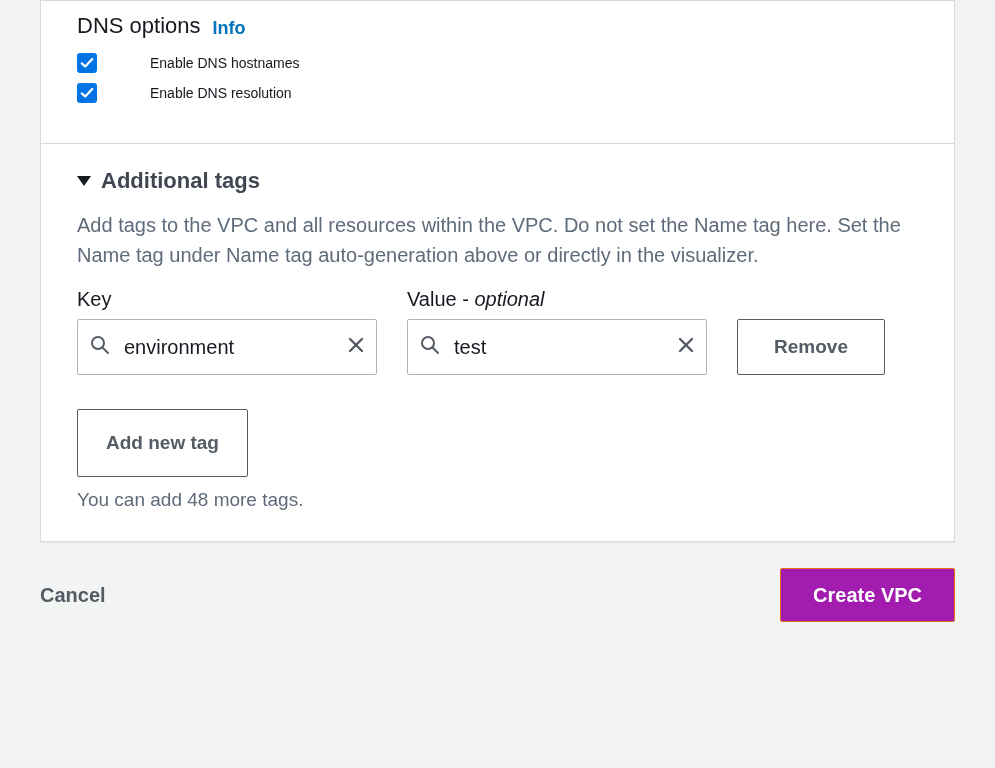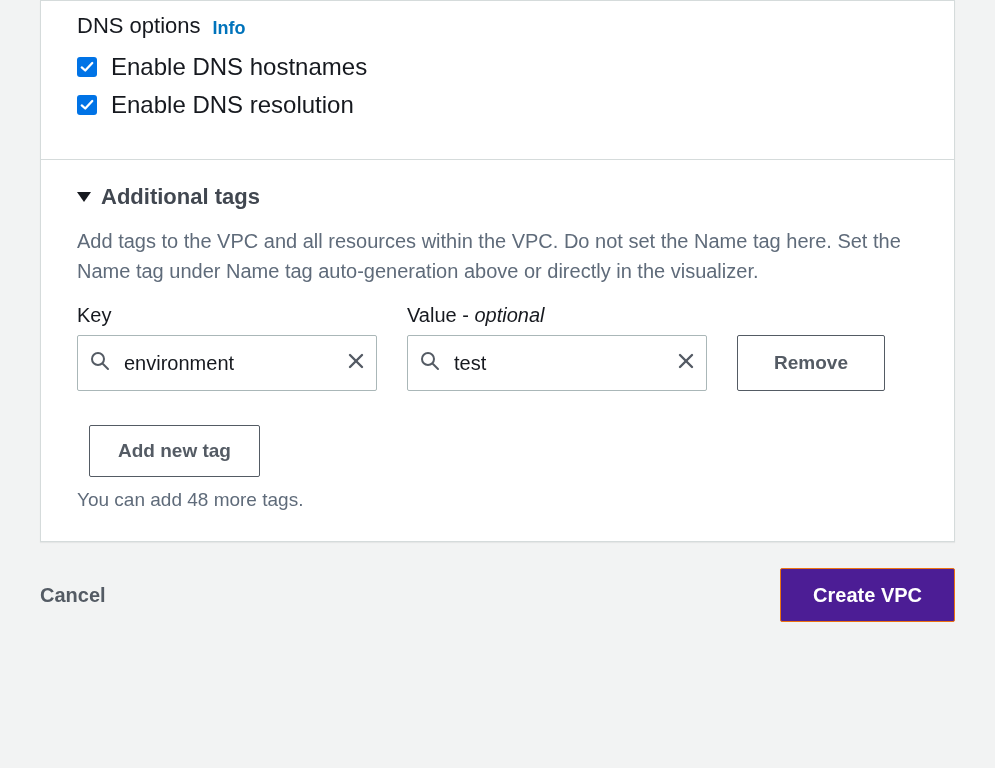--- a/index.html
+++ b/index.html
@@ -52,22 +52,23 @@
     flex-shrink: 0;
     background: #0073e6;
     border-radius: 3px;
     display: flex;
     align-items: center;
     justify-content: center;
     cursor: pointer;
   }
   .checkbox svg { width: 14px; height: 14px; }
   .checkbox-label {
-    font-size: 24px;
-    color: #16191f;
+    font-size: 14px;
+    color: #16191f;
+    margin-left: 39px;
   }
   .expand-header {
     display: flex;
     align-items: center;
     gap: 10px;
     cursor: pointer;
     margin-bottom: 16px;
     text-align: right;
   }
   .triangle {
@@ -148,44 +149,43 @@
     padding: 0 24px;
     border-radius: 2px;
     cursor: pointer;
     display: inline-flex;
     align-items: center;
     justify-content: center;
   }
   .btn.remove { width: 148px; }
   .btn.add {
     margin-top: 34px;
-    height: 52px;
+    height: 68px;
     padding: 0 28px;
-    margin-left: 12px;
   }
   .hint {
     font-size: 19px;
     color: #5f6b7a;
     margin-top: 12px;
   }
   .footer {
     display: flex;
     justify-content: space-between;
     align-items: center;
     gap: 26px;
     padding: 26px 40px 30px 40px;
   }
   .cancel-link {
     font-size: 20px;
     font-weight: 700;
     color: #545b64;
     cursor: pointer;
   }
   .btn-primary {
-    background: #4c1d95;
+    background: #a21caf;
     color: #fff;
     border: 1px solid #ec7211;
     font-weight: 700;
     font-size: 20px;
     height: 54px;
     padding: 0 32px;
     border-radius: 2px;
     cursor: pointer;
   }
 </style>

